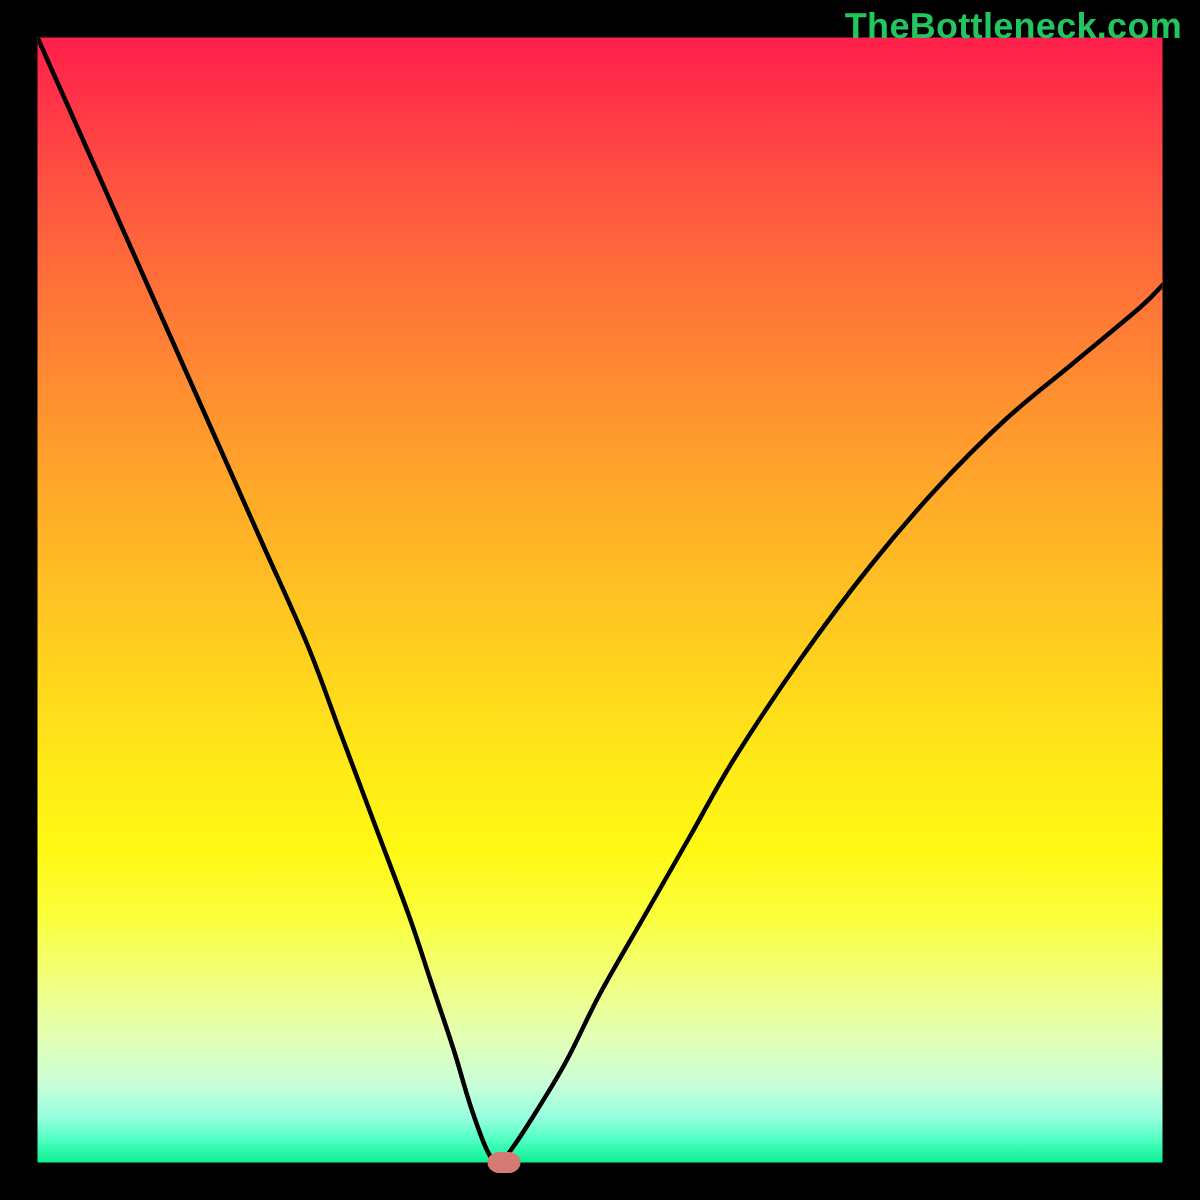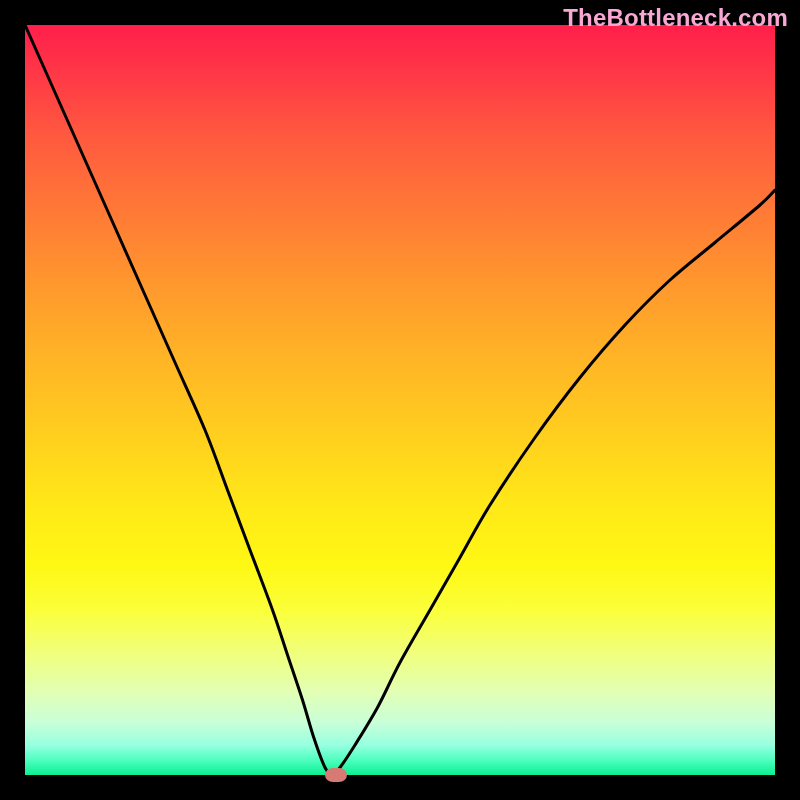--- a/index.html
+++ b/index.html
@@ -38,21 +38,21 @@
       #0af091 100%);
   }
   .watermark {
     position: absolute;
     top: 4px;
     right: 12px;
     font-family: Arial, Helvetica, sans-serif;
     font-size: 24px;
     font-weight: 600;
     letter-spacing: 0.2px;
-    color: #f9a8d4;
+    color: #22c55e;
     z-index: 3;
   }
   svg.curve {
     position: absolute;
     left: 0;
     top: 0;
     width: 750px;
     height: 750px;
     z-index: 2;
   }

